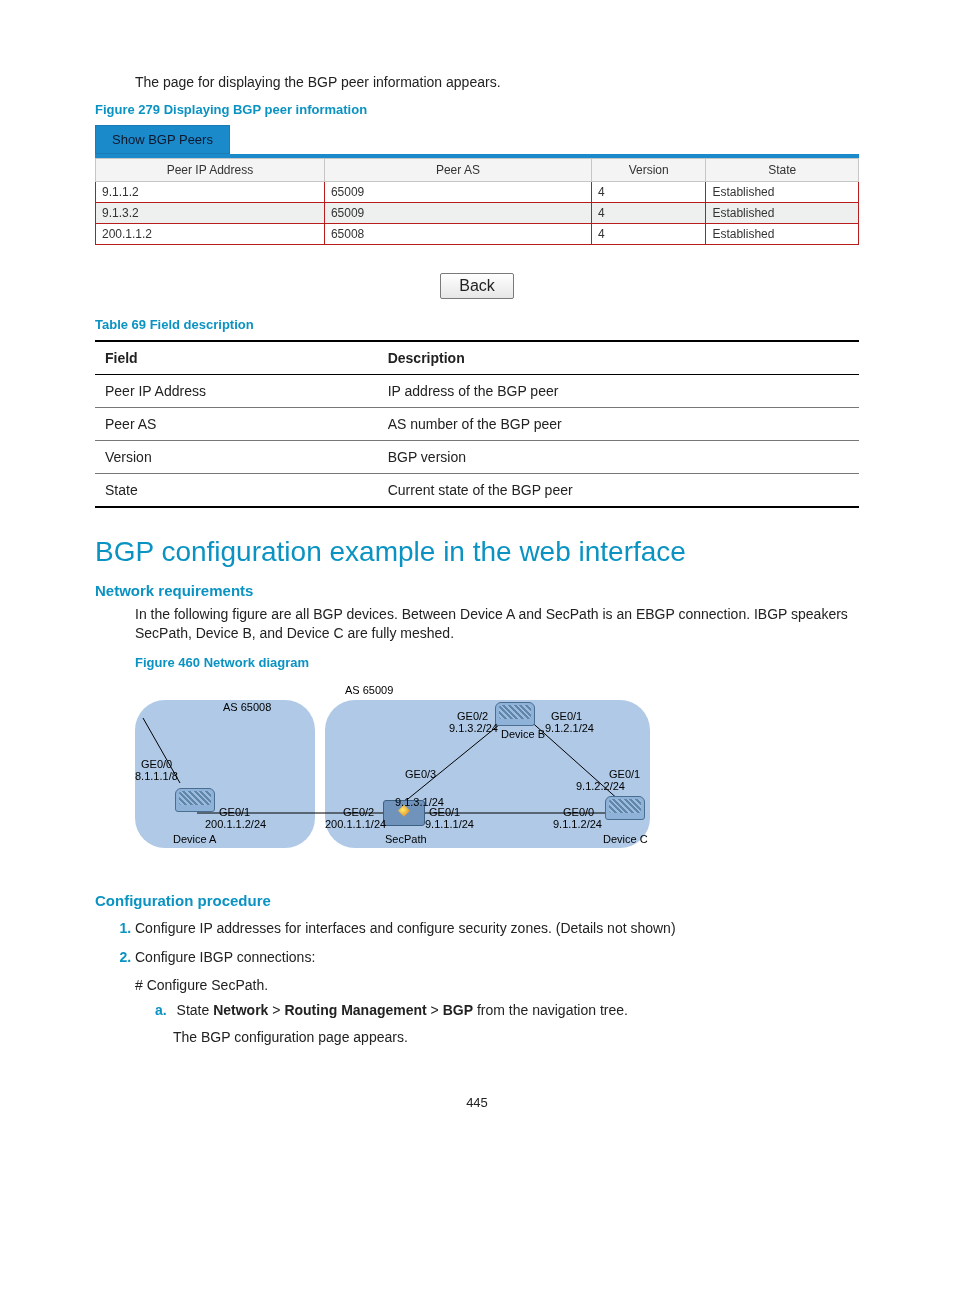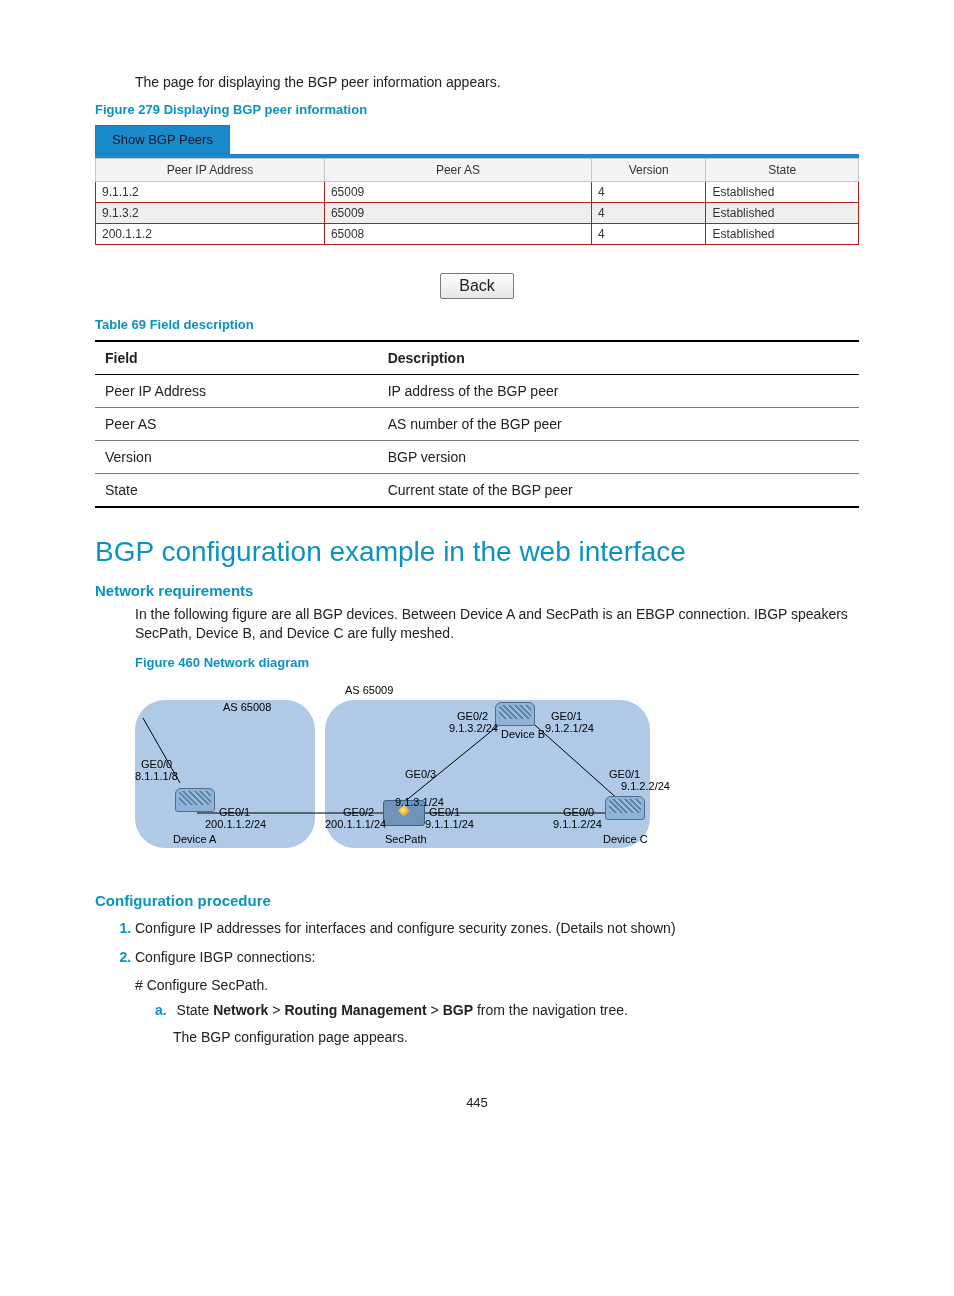--- a/index.html
+++ b/index.html
@@ -253,21 +253,21 @@
   <span class="dlabel" style="left:322px; top:32px;">GE0/2</span>
   <span class="dlabel" style="left:314px; top:44px;">9.1.3.2/24</span>
   <span class="dlabel" style="left:366px; top:50px;">Device B</span>
   <span class="dlabel" style="left:416px; top:32px;">GE0/1</span>
   <span class="dlabel" style="left:410px; top:44px;text-align:right;">9.1.2.1/24</span>
 
   <div class="device" style="left:470px; top:118px;">
       <div class="router"></div>
     </div>
   <span class="dlabel" style="left:474px; top:90px;">GE0/1</span>
-  <span class="dlabel" style="left:486px; top:102px;">9.1.2.2/24</span>
+  <span class="dlabel" style="left:441px; top:102px;">9.1.2.2/24</span>
   <span class="dlabel" style="left:428px; top:128px;">GE0/0</span>
   <span class="dlabel" style="left:418px; top:140px;">9.1.1.2/24</span>
   <span class="dlabel" style="left:468px; top:155px;">Device C</span>
 </div>
 
 <h3 class="sub">Configuration procedure</h3>
 
 <ol class="steps">
   <li><span>Configure IP addresses for interfaces and configure security zones. (Details not shown)</span></li>
   <li>

